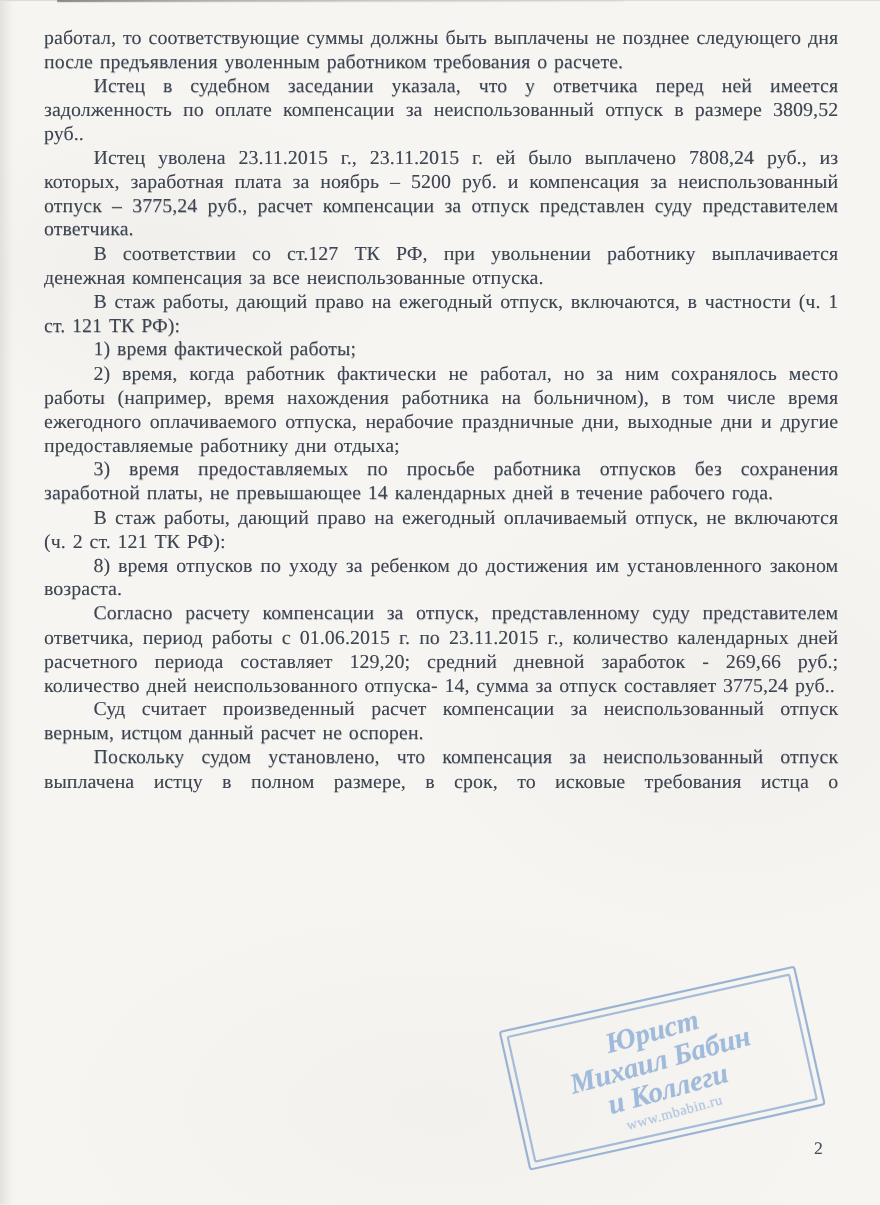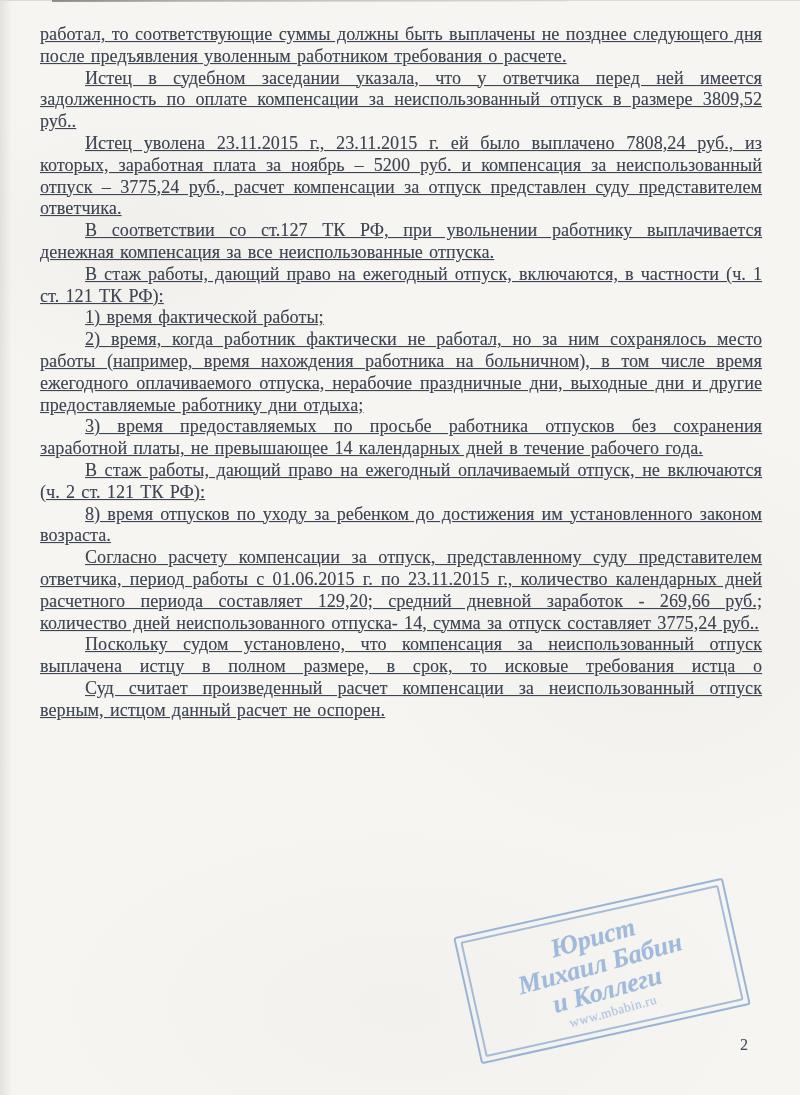--- a/index.html
+++ b/index.html
@@ -32,21 +32,20 @@
   }
   .para {
     margin: 0;
     font-size: 18px;
     line-height: 21.8px;
     text-align: justify;
     color: #3e4552;
     word-spacing: 1.6px;
     letter-spacing: 0.1px;
     text-shadow: 0.3px 0.3px 0.6px rgba(62,69,82,0.35);
-    text-decoration: underline;
   }
   .para.indent { text-indent: 45px; }
   .para.last-justify { text-align-last: justify; }
 
   .page-number {
     position: absolute;
     top: 1036px; right: 52px;
     font-size: 16px;
     color: #475060;
     text-shadow: 0.3px 0.3px 0.6px rgba(62,69,82,0.3);
@@ -99,22 +98,22 @@
   <p class="para indent">Истец в судебном заседании указала, что у ответчика перед ней имеется задолженность по оплате компенсации за неиспользованный отпуск в размере 3809,52 руб..</p>
   <p class="para indent">Истец уволена 23.11.2015 г., 23.11.2015 г. ей было выплачено 7808,24 руб., из которых, заработная плата за ноябрь – 5200 руб. и компенсация за неиспользованный отпуск – 3775,24 руб., расчет компенсации за отпуск представлен суду представителем ответчика.</p>
   <p class="para indent">В соответствии со ст.127 ТК РФ, при увольнении работнику выплачивается денежная компенсация за все неиспользованные отпуска.</p>
   <p class="para indent">В стаж работы, дающий право на ежегодный отпуск, включаются, в частности (ч. 1 ст. 121 ТК РФ):</p>
   <p class="para indent">1) время фактической работы;</p>
   <p class="para indent">2) время, когда работник фактически не работал, но за ним сохранялось место работы (например, время нахождения работника на больничном), в том числе время ежегодного оплачиваемого отпуска, нерабочие праздничные дни, выходные дни и другие предоставляемые работнику дни отдыха;</p>
   <p class="para indent">3) время предоставляемых по просьбе работника отпусков без сохранения заработной платы, не превышающее 14 календарных дней в течение рабочего года.</p>
   <p class="para indent">В стаж работы, дающий право на ежегодный оплачиваемый отпуск, не включаются (ч. 2 ст. 121 ТК РФ):</p>
   <p class="para indent">8) время отпусков по уходу за ребенком до достижения им установленного законом возраста.</p>
   <p class="para indent">Согласно расчету компенсации за отпуск, представленному суду представителем ответчика, период работы с 01.06.2015 г. по 23.11.2015 г., количество календарных дней расчетного периода составляет 129,20; средний дневной заработок - 269,66 руб.; количество дней неиспользованного отпуска- 14, сумма за отпуск составляет 3775,24 руб..</p>
+  <p class="para indent">Суд считает произведенный расчет компенсации за неиспользованный отпуск верным, истцом данный расчет не оспорен.</p>
   <p class="para indent last-justify">Поскольку судом установлено, что компенсация за неиспользованный отпуск выплачена истцу в полном размере, в срок, то исковые требования истца о</p>
-  <p class="para indent">Суд считает произведенный расчет компенсации за неиспользованный отпуск верным, истцом данный расчет не оспорен.</p>
 </div>
 
 <div class="stamp">
   <div class="stamp-inner-border"></div>
   <div class="stamp-text">
     <div class="stamp-line">Юрист</div>
     <div class="stamp-line">Михаил Бабин</div>
     <div class="stamp-line">и Коллеги</div>
     <div class="stamp-url">www.mbabin.ru</div>
   </div>

